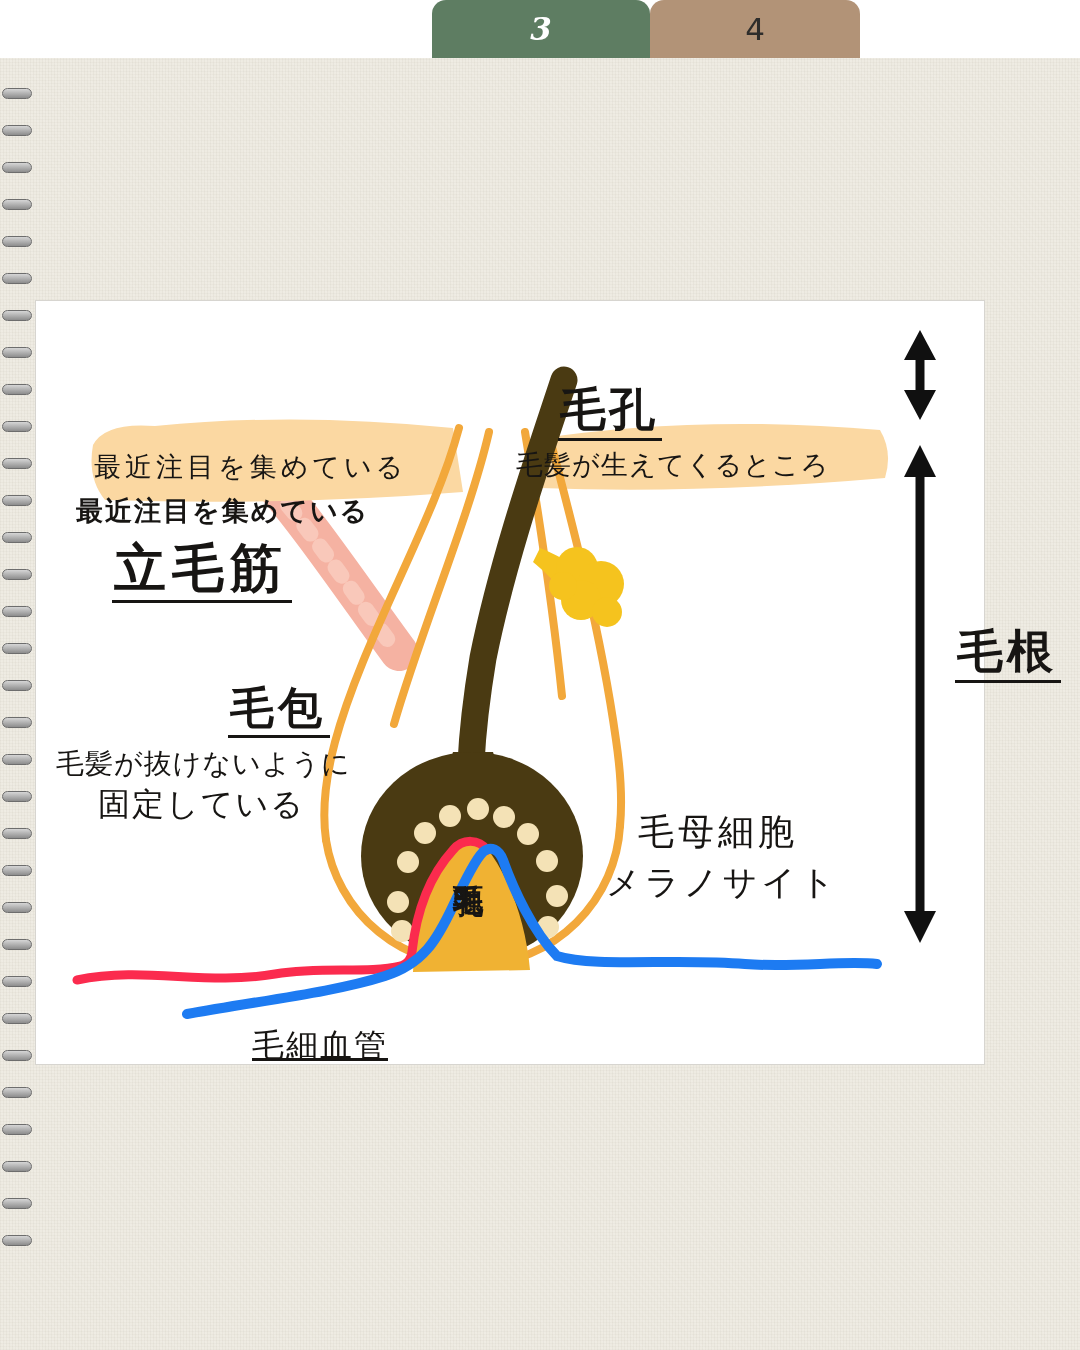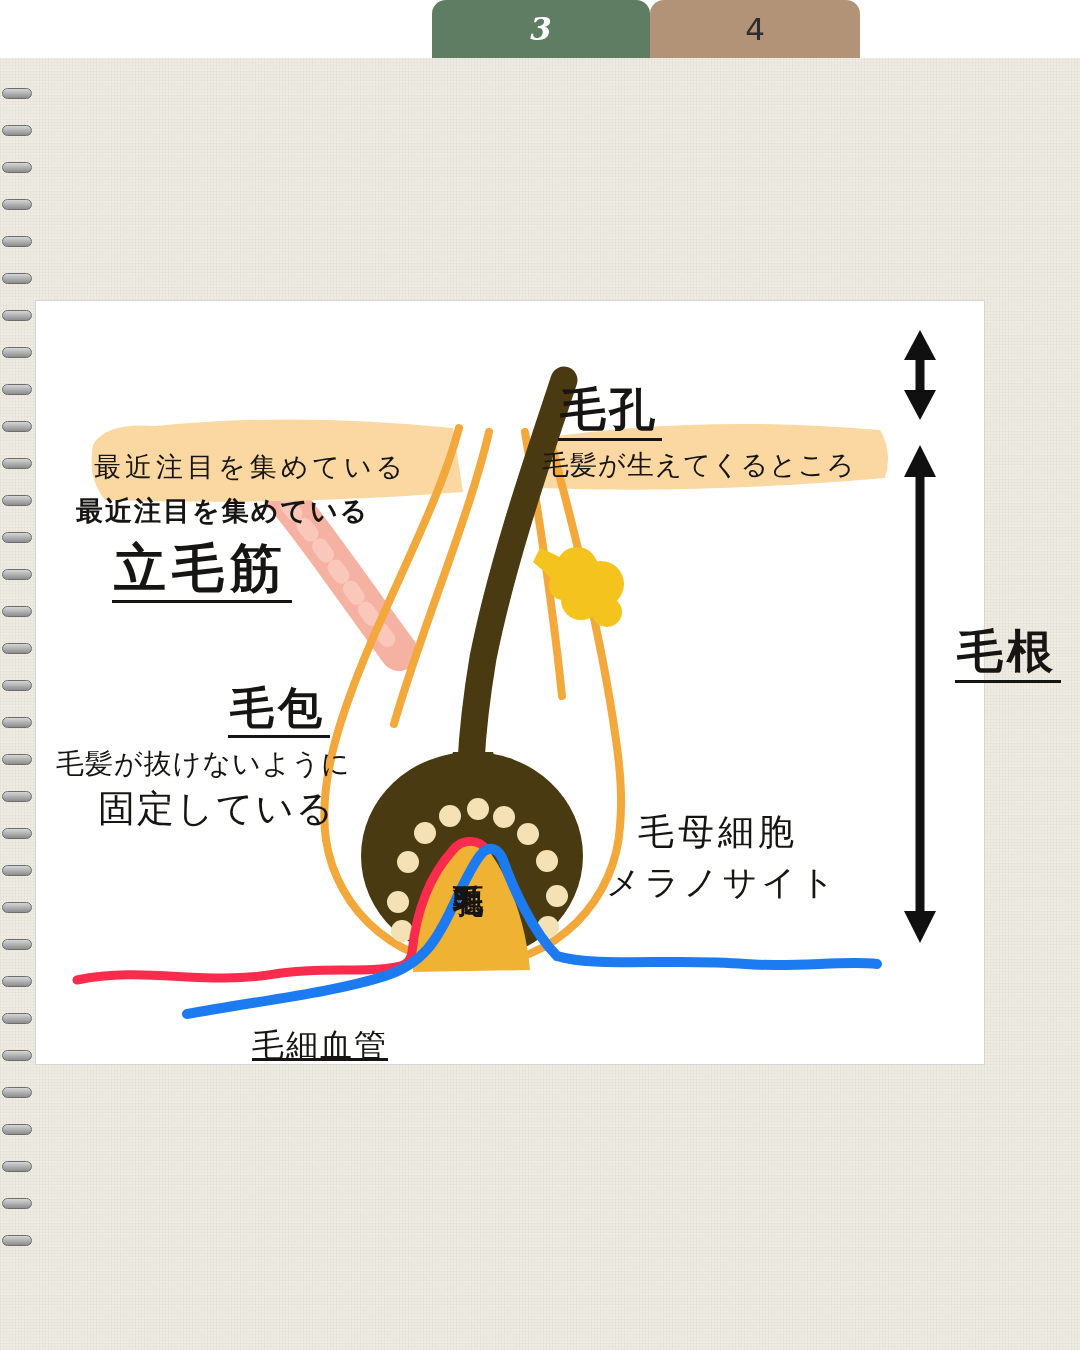--- a/index.html
+++ b/index.html
@@ -146,30 +146,30 @@
       <polygon points="885,120 869,90 901,90"></polygon>
     </g>
     <g fill="#101010">
       <line x1="885" y1="172" x2="885" y2="616" stroke="#101010" stroke-width="9"></line>
       <polygon points="885,145 869,177 901,177"></polygon>
       <polygon points="885,643 869,611 901,611"></polygon>
     </g>
   </svg>
 
   <div class="lbl big" style="left:558px;top:372px;font-size:46px;letter-spacing:3px;">毛孔</div>
-  <div class="lbl" style="left:542px;top:438px;font-size:27px;letter-spacing:1px;">毛髪が生えてくるところ</div>
+  <div class="lbl" style="left:516px;top:438px;font-size:27px;letter-spacing:1px;">毛髪が生えてくるところ</div>
 
   <div class="lbl" style="left:94px;top:440px;font-size:27px;letter-spacing:4px;">最近注目を集めている</div>
   <div class="lbl" style="left:76px;top:484px;font-size:27px;letter-spacing:2px;font-weight:bold;">最近注目を集めている</div>
   <div class="lbl big" style="left:112px;top:528px;font-size:52px;letter-spacing:6px;">立毛筋</div>
 
 
   <div class="lbl big" style="left:228px;top:672px;font-size:44px;letter-spacing:4px;">毛包</div>
   <div class="lbl" style="left:56px;top:737px;font-size:28px;letter-spacing:1px;">毛髪が抜けないように</div>
-  <div class="lbl" style="left:98px;top:777px;font-size:37px;letter-spacing:2px;">固定している</div>
+  <div class="lbl" style="left:98px;top:777px;font-size:32px;letter-spacing:2px;font-family:Liberation Mono, monospace;">固定している</div>
 
   <div class="lbl" style="left:638px;top:800px;font-size:36px;letter-spacing:4px;">毛母細胞</div>
   <div class="lbl" style="left:606px;top:852px;font-size:34px;letter-spacing:4px;">メラノサイト</div>
 
   <div class="lbl vert" style="left:452px;top:848px;font-size:30px;height:125px;letter-spacing:2px;">毛乳頭</div>
 
   <div class="lbl" style="left:252px;top:1016px;font-size:32px;letter-spacing:2px;text-decoration:underline;">毛細血管</div>
 
   <div class="lbl big" style="left:955px;top:614px;font-size:46px;letter-spacing:4px;">毛根</div>
 

